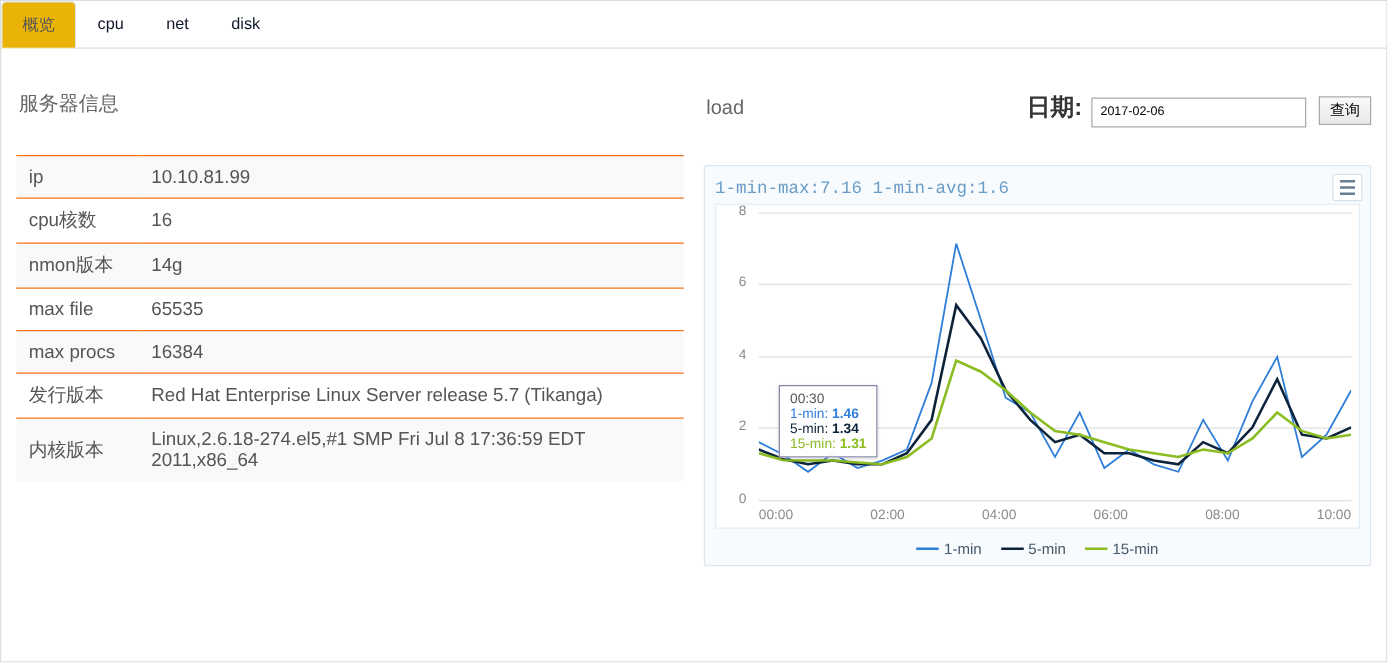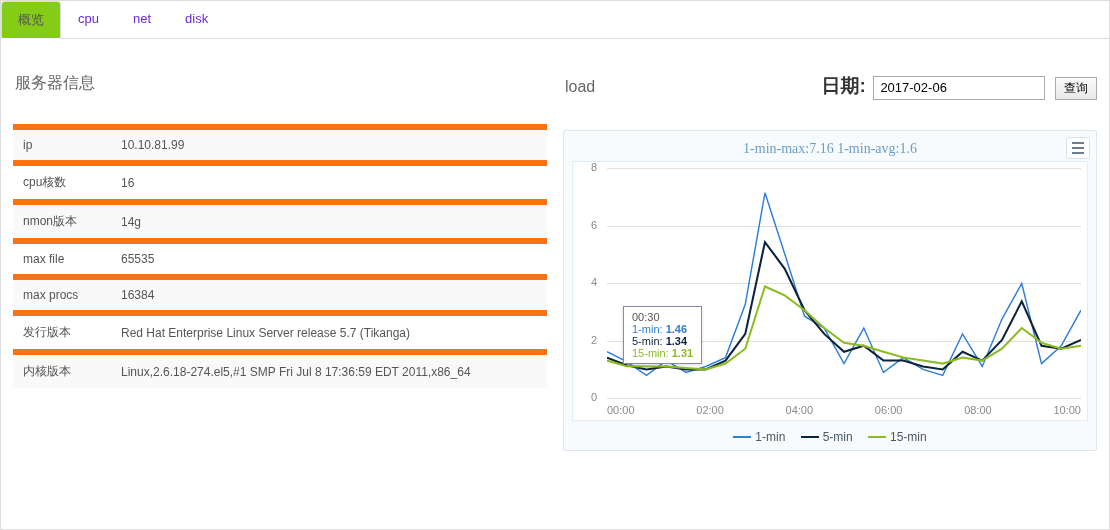--- a/index.html
+++ b/index.html
@@ -1,38 +1,38 @@
 <!DOCTYPE html>
 <html><head>
 <meta charset="utf-8">
 <style>
   html, body { margin: 0; padding: 0; font-family: "Helvetica Neue", Arial, "Microsoft YaHei", sans-serif; font-size: 13px; color: #333; background: #fff; }
   .frame { width: 1110px; height: 530px; box-sizing: border-box; border: 1px solid #ddd; position: relative; }
 
   .tabs { display: flex; border-bottom: 1px solid #ddd; background: #fff; }
-  .tab { padding: 9px 16px; color: #6d28d9; cursor: pointer; border: 1px solid transparent; border-bottom: none; margin-bottom: -1px; border-radius: 4px 4px 0 0; }
-  .tab.active { color: #555; background: #84cc16; border-color: #ddd; border-bottom: 1px solid #fff; }
+  .tab { padding: 9px 16px; color: #0f172a; cursor: pointer; border: 1px solid transparent; border-bottom: none; margin-bottom: -1px; border-radius: 4px 4px 0 0; }
+  .tab.active { color: #555; background: #eab308; border-color: #ddd; border-bottom: 1px solid #fff; }
 
   .content { display: flex; padding: 20px 12px 10px 12px; gap: 16px; height: calc(100% - 80px); box-sizing: border-box; }
   .col { flex: 1; min-width: 0; }
 
   .panel-title { font-size: 16px; color: #666; margin: 14px 0 30px 2px; }
   .panel-title-row { display: flex; align-items: center; justify-content: space-between; margin: 14px 0 30px 2px; }
   .panel-title-row .panel-title { margin: 0; }
   .date-label { color: #333; font-size: 19px; margin-right: 4px; font-weight: bold; }
-  .date-input { font-family: inherit; font-size: 13px; padding: 2px 6px; border: 1px solid #aaa; width: 158px; height: 18px; }
+  .date-input { font-family: inherit; font-size: 10px; padding: 2px 6px; border: 1px solid #aaa; width: 158px; height: 18px; }
   .query-btn { font-family: inherit; font-size: 12px; padding: 2px 8px; border: 1px solid #aaa; background: linear-gradient(#fafafa,#e8e8e8); cursor: pointer; margin-left: 6px; }
 
   table.info { width: 100%; border-collapse: collapse; }
-  table.info td { padding: 8px 10px; border-top: 6px solid #f97316; font-size: 12px; color: #555;}
+  table.info td { padding: 8px 10px; border-top: 1px solid #f97316; font-size: 15px; color: #555;}
   table.info tr:nth-child(odd) td { background: #f9f9f9; }
   table.info td.k { width: 78px; color: #555; }
 
   .chart-box { border: 1px solid #dde6ee; background: #f8fbfd; border-radius: 2px; padding: 8px 8px 6px 8px; position: relative; box-sizing: border-box; }
-  .chart-title { text-align: center; color: #699cc7; font-size: 14px; margin: 2px 0 4px 0; font-family: Liberation Serif, serif; }
+  .chart-title { text-align: left; color: #699cc7; font-size: 14px; margin: 2px 0 4px 0; font-family: Liberation Mono, monospace; }
   .chart-menu { position: absolute; top: 6px; right: 6px; width: 22px; height: 20px; border: 1px solid #d7e3ee; border-radius: 2px; display: flex; flex-direction: column; justify-content: center; align-items: center; gap: 3px; cursor: pointer; background: #fff; }
   .chart-menu span { display: block; width: 12px; height: 2px; background: #6b7d90; }
 
   .chart-inner { background: #fff; border: 1px solid #e3edf5; height: 260px; position: relative; box-sizing: border-box; margin-top: 2px; }
   .axis-label { position: absolute; font-size: 11px; color: #8a8a8a; }
   .gridline { position: absolute; left: 34px; right: 6px; height: 0; border-top: 1px solid #e0e0e0; }
   .chart-svg { position: absolute; left: 34px; right: 6px; top: 6px; bottom: 24px; }
   .x-labels { position: absolute; left: 34px; right: 6px; bottom: 4px; display: flex; justify-content: space-between; font-size: 11px; color: #8a8a8a; }
 
   .tooltip { position: absolute; background: rgba(255,255,255,0.95); border: 1px solid #88a; padding: 4px 8px; font-size: 11px; color: #333; box-shadow: 0 1px 3px rgba(0,0,0,0.15); pointer-events: none; }

